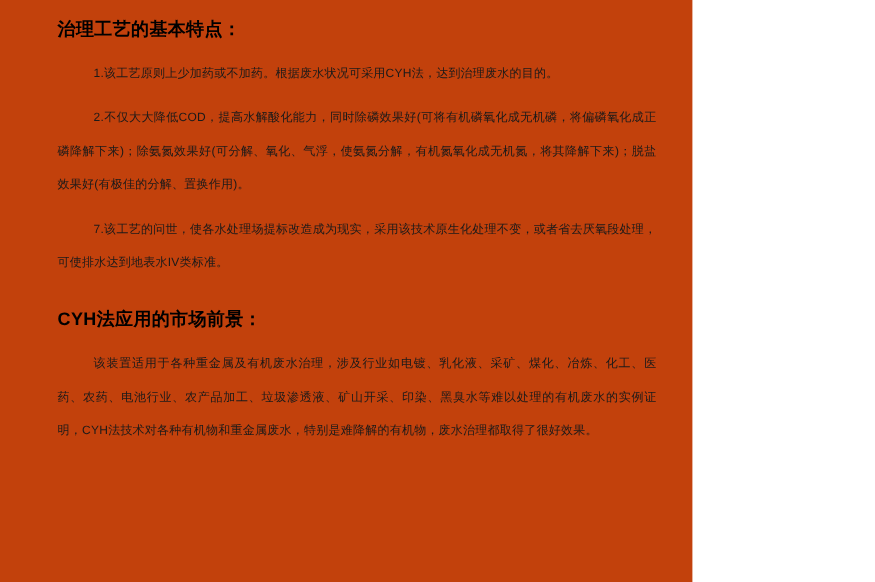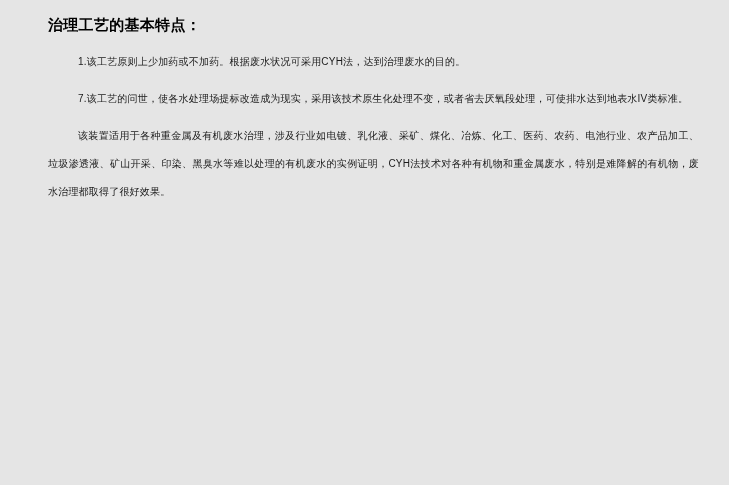--- a/index.html
+++ b/index.html
@@ -9,24 +9,24 @@
   body {
     width: 729px;
     height: 485px;
     background: #ffffff;
     font-family: "Liberation Sans", sans-serif;
     color: #1a1a1a;
     overflow: hidden;
   }
   .page {
     box-sizing: border-box;
-    width: 729px;
+    width: 577px;
     height: 485px;
     padding: 14px 30px 0 48px;
-    background: #e5e5e5;
+    background: #c2410c;
   }
   .heading {
     font-size: 15px;
     font-weight: bold;
     color: #000000;
     letter-spacing: 0.3px;
     margin: 0 0 11px 0;
     line-height: 1.5;
   }
   .heading.second {
@@ -47,18 +47,20 @@
   }
 </style>
 </head>
 <body>
 
 <div class="page">
 
   <h2 class="heading">治理工艺的基本特点：</h2>
 
   <p class="para">1.该工艺原则上少加药或不加药。根据废水状况可采用CYH法，达到治理废水的目的。</p>
+  <p class="para">2.不仅大大降低COD，提高水解酸化能力，同时除磷效果好(可将有机磷氧化成无机磷，将偏磷氧化成正磷降解下来)；除氨氮效果好(可分解、氧化、气浮，使氨氮分解，有机氮氧化成无机氮，将其降解下来)；脱盐效果好(有极佳的分解、置换作用)。</p>
   <p class="para">7.该工艺的问世，使各水处理场提标改造成为现实，采用该技术原生化处理不变，或者省去厌氧段处理，可使排水达到地表水IV类标准。</p>
 
+  <h2 class="heading second">CYH法应用的市场前景：</h2>
 
   <p class="para">该装置适用于各种重金属及有机废水治理，涉及行业如电镀、乳化液、采矿、煤化、冶炼、化工、医药、农药、电池行业、农产品加工、垃圾渗透液、矿山开采、印染、黑臭水等难以处理的有机废水的实例证明，CYH法技术对各种有机物和重金属废水，特别是难降解的有机物，废水治理都取得了很好效果。</p>
 
 </div>
 
 </body></html>

